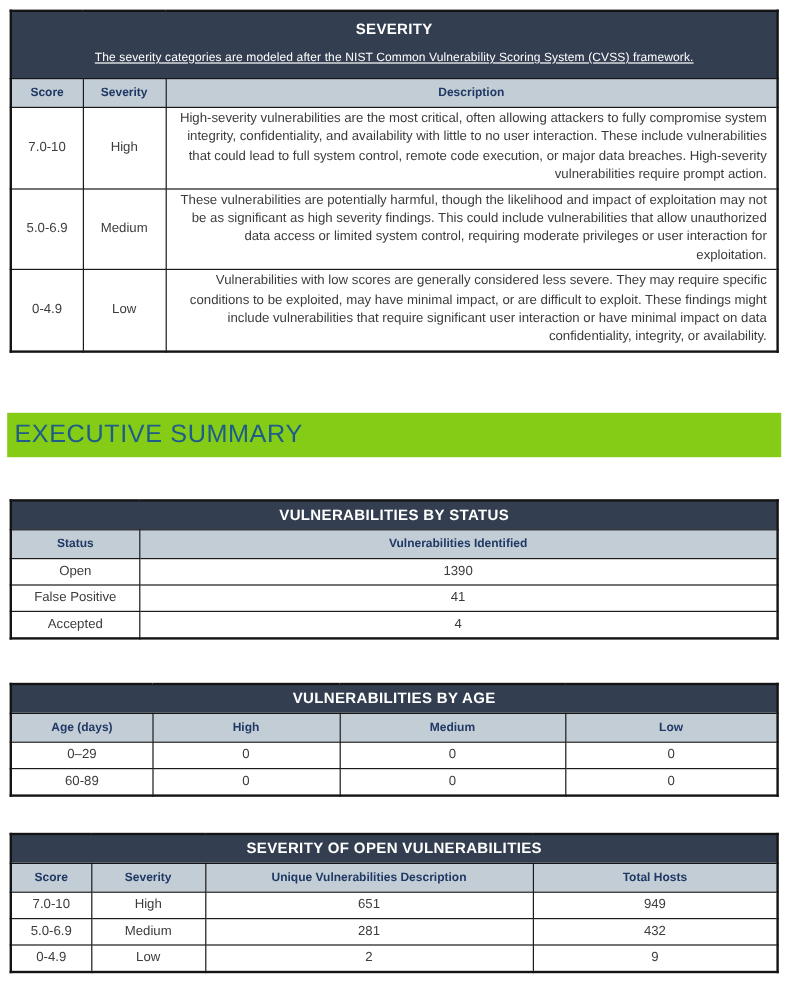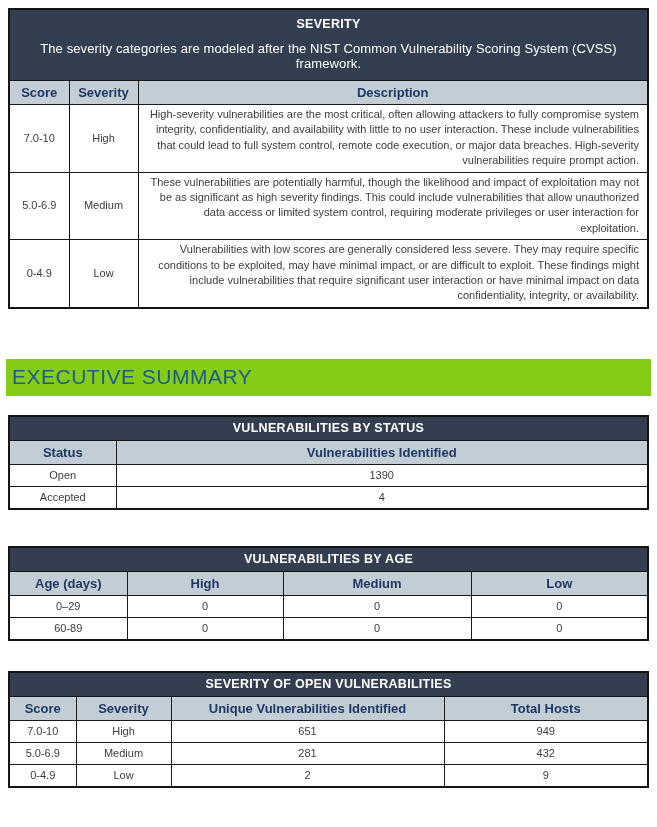--- a/index.html
+++ b/index.html
@@ -35,48 +35,49 @@
     padding:4px 6px;
   }
   .tbl .band .band-title{
     font-weight:bold;
     font-size:12.5px;
     letter-spacing:.3px;
     margin:3px 0 0 0;
   }
   .tbl .band .band-sub{
     font-weight:normal;
-    font-size:13px;
+    font-size:10px;
     margin:9px 0 5px 0;
     letter-spacing:.1px;
+    text-decoration:underline;
   }
   .tbl .colhead th{
     background:#C3CDD6;
     color:#1F3864;
     font-weight:bold;
-    font-size:13px;
+    font-size:10px;
     padding:4px 4px;
   }
   .tbl td.desc{
     text-align:right;
     padding:2px 8px 3px 8px;
     line-height:15.4px;
     vertical-align:middle;
   }
   .severity-tbl{margin-top:8px;}
   .banner{
     margin:50px 0 0 6px;
     width:639px;
     background:#84cc16;
     color:#1E5C8B;
     font-size:21px;
     letter-spacing:.5px;
     padding:6px 0 7px 6px;
   }
-  .status-tbl{margin-top:19px;}
+  .status-tbl{margin-top:35px;}
   .age-tbl{margin-top:36px;}
   .open-tbl{margin-top:30px;}
   .status-tbl td,.age-tbl td,.open-tbl td{height:15px;}
 </style>
 </head>
 <body>
 
 <div class="page">
 
   <table class="tbl severity-tbl">
@@ -130,20 +131,24 @@
     </tr>
     <tr class="colhead">
       <th>Status</th>
       <th>Vulnerabilities Identified</th>
     </tr>
     <tr>
       <td>Open</td>
       <td>1390</td>
     </tr>
     <tr>
+      <td>False Positive</td>
+      <td>41</td>
+    </tr>
+    <tr>
       <td>Accepted</td>
       <td>4</td>
     </tr>
   </tbody>
     </table>
 
   <table class="tbl age-tbl">
     <colgroup>
         <col style="width:118px">
         <col style="width:156px">
@@ -186,21 +191,21 @@
       </colgroup>
     <tbody>
         <tr>
       <td class="band" colspan="4">
         <div class="band-title" style="margin:0;">SEVERITY OF OPEN VULNERABILITIES</div>
       </td>
     </tr>
     <tr class="colhead">
       <th>Score</th>
       <th>Severity</th>
-      <th>Unique Vulnerabilities Identified</th>
+      <th>Unique Vulnerabilities Description</th>
       <th>Total Hosts</th>
     </tr>
     <tr>
       <td>7.0-10</td>
       <td>High</td>
       <td>651</td>
       <td>949</td>
     </tr>
     <tr>
       <td>5.0-6.9</td>

